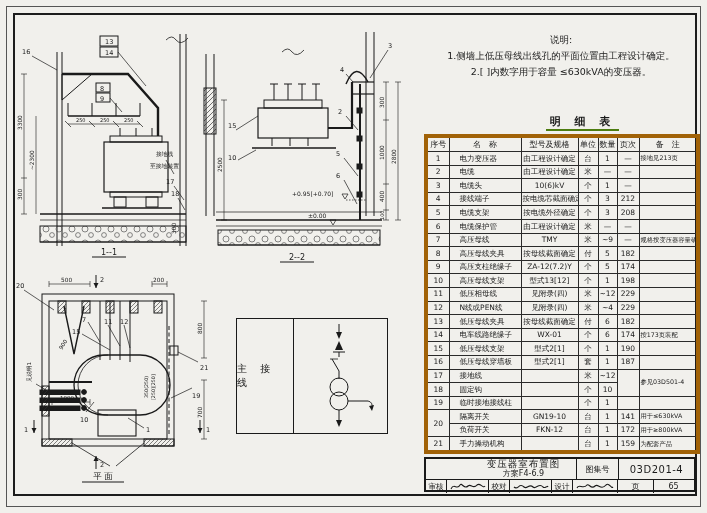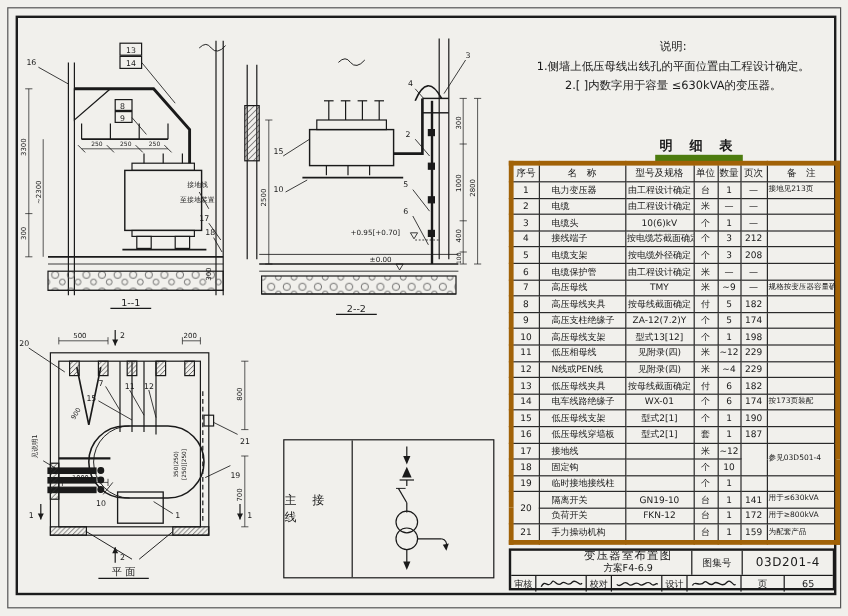--- a/index.html
+++ b/index.html
@@ -11,21 +11,21 @@
   .abs{position:absolute;}
   #frame-outer{left:6px;top:6px;width:693px;height:499px;border:1px solid #555;}
   #frame-inner{left:13px;top:13px;width:680px;height:479px;border:2px solid #1c1c1c;}
   svg text{fill:#1a1a1a;}
   svg{overflow:visible;}
   
   #notes{left:430px;top:32px;width:262px;font-size:9.5px;line-height:1.7;text-align:center;}
   #notes .n-line{white-space:nowrap;letter-spacing:0px;}
   
   #bom-title{left:425px;top:114px;width:271px;text-align:center;font-size:11px;font-weight:bold;}
-  #bom-title span{border-bottom:6px solid #4d7c0f;padding:0 4px 1px 4px;letter-spacing:5px;margin-left:44px;}
+  #bom-title span{border-bottom:2px solid #4d7c0f;padding:0 4px 1px 4px;letter-spacing:5px;margin-left:44px;}
   
   #bom{left:424px;top:134px;width:272px;border-collapse:collapse;table-layout:fixed;
        border:4px solid #a16207;font-size:7.5px;}
   #bom td,#bom th{border:1px solid #2a2a2a;padding:0 1px;height:12.6px;line-height:1;
        overflow:hidden;white-space:nowrap;text-align:center;font-weight:normal;}
   #bom th{font-size:8px;height:13px;}
   #bom td.l{text-align:left;padding-left:10px;}
   #bom td.rm{font-size:6.3px;text-align:left;padding-left:1px;}
   
   #tblock{left:424px;top:457px;width:272px;height:35px;border:2px solid #1a1a1a;
@@ -37,21 +37,21 @@
   .dtitle .t1{font-size:9.5px;letter-spacing:1px;}
   .dtitle .t2{font-size:8px;}
   .atlas-label{width:42px;font-size:8px;}
   .atlas-no{width:75px;font-size:10px;border-right:none !important;letter-spacing:.5px;}
   .sg-label{width:21px;font-size:7.5px;}
   .sg{width:42px;}
   .sg3{width:45px;}
   .pg-label{width:36px;}
   .pg-no{width:39px;border-right:none !important;}
   
-  #mcx{left:236px;top:318px;width:176px;height:116px;border:1.5px solid #1a1a1a;display:flex;box-sizing:border-box;margin-top:48px;}
+  #mcx{left:236px;top:318px;width:152px;height:116px;border:1.5px solid #1a1a1a;display:flex;box-sizing:border-box;}
   #mcx .lab{width:57px;border-right:1.5px solid #1a1a1a;display:flex;align-items:center;justify-content:center;
             font-size:10px;letter-spacing:5px;box-sizing:border-box;}
 </style>
 </head>
 <body>
 
 <div id="frame-outer" class="abs"></div>
 <div id="frame-inner" class="abs"></div>
 
 <svg class="abs" style="left:16px;top:28px" width="176" height="232" viewBox="0 0 176 232">

